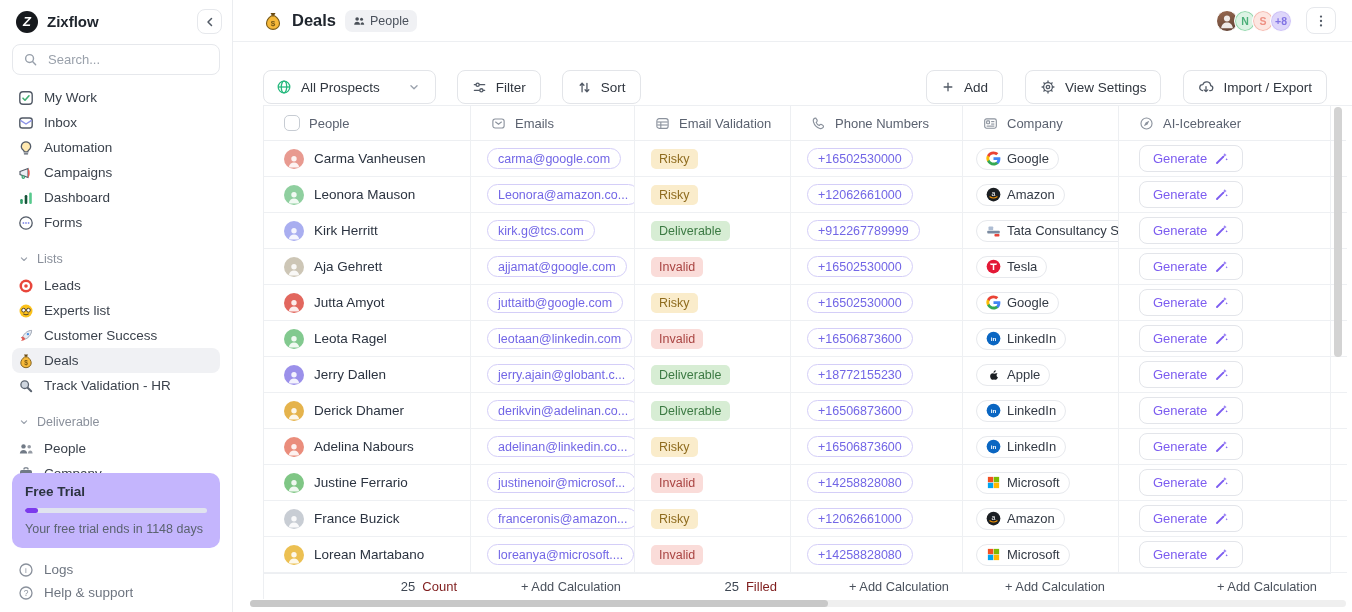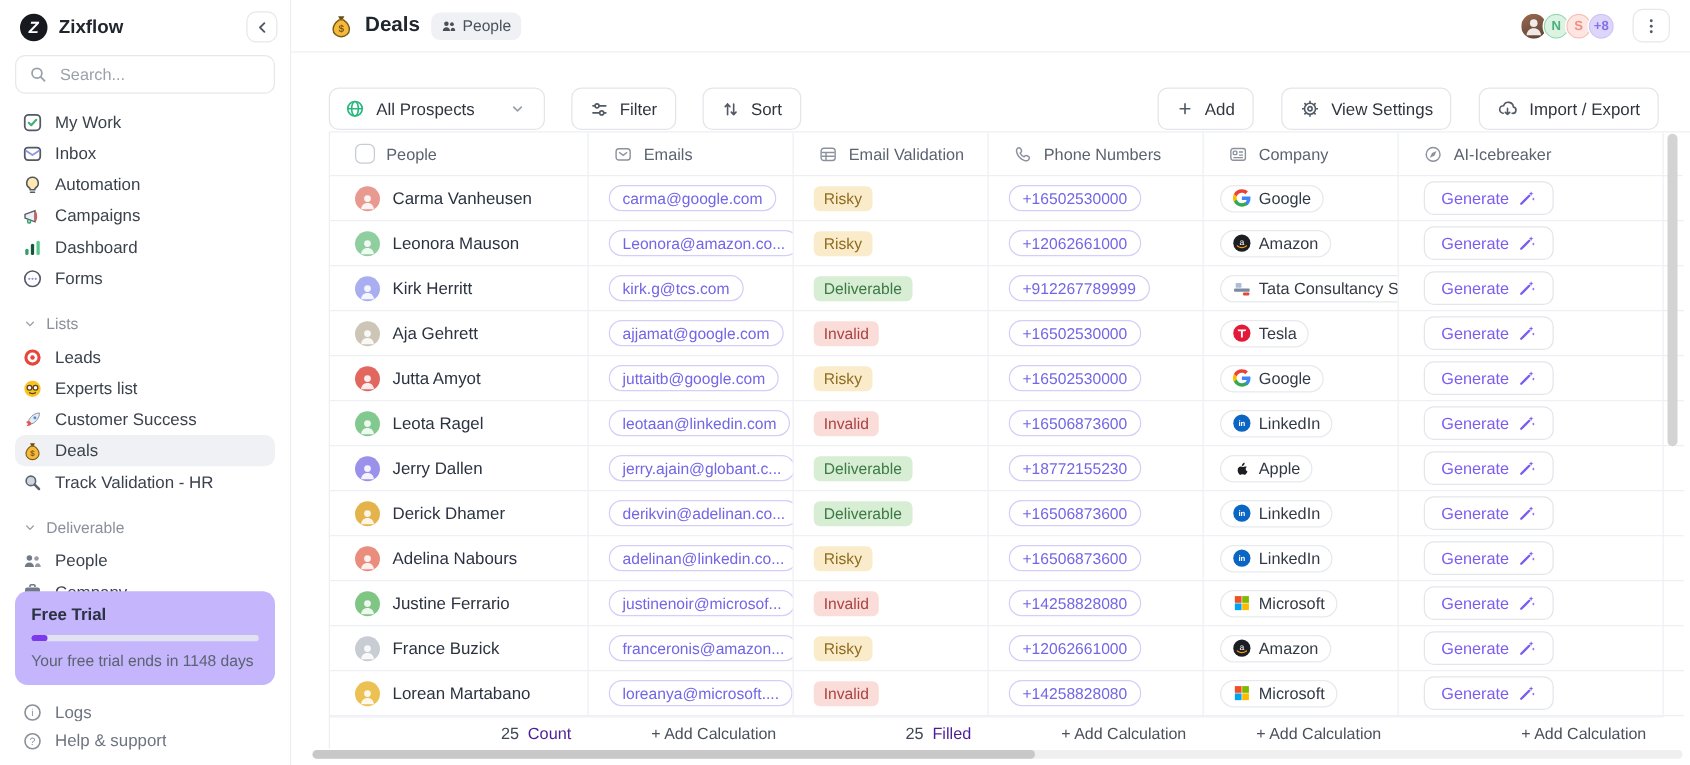--- a/index.html
+++ b/index.html
@@ -72,21 +72,21 @@
   .vbadge{display:inline-flex;align-items:center;height:20px;padding:0 8px;border-radius:5px;font-size:12.5px;white-space:nowrap;}
   .cpill{display:inline-flex;align-items:center;gap:6px;height:22px;padding:0 9px;border:1px solid #e7e9ed;border-radius:11px;
          font-size:13px;color:#333a45;background:#fff;white-space:nowrap;flex:none;}
   .cell.c-company{padding-left:13px;}
   .gen-btn{display:inline-flex;align-items:center;gap:7px;height:27px;padding:0 13px;border:1px solid #e3e5ea;border-radius:8px;
            background:#fff;font-size:13px;font-weight:500;color:#7c5cf0;font-family:inherit;cursor:pointer;}
   .cell.c-action{padding-left:20px;}
   .t-foot{height:26px;}
   .fcell{display:flex;align-items:center;justify-content:flex-end;gap:7px;padding-right:14px;border-top:1px solid #edeff2;font-size:13px;color:#3f4854;}
   .fcell .fnum{color:#3f4854;}
-  .fcell .flab{color:#4c1d95;}
+  .fcell .flab{color:#7f1d1d;}
   .fcell.addcalc{color:#4a515c;cursor:pointer;font-size:12.8px;}
 
   .hscroll{position:absolute;left:17px;right:6px;top:600px;height:7px;border-radius:4px;background:#efefef;}
   .hthumb{position:absolute;left:0;top:0;height:7px;width:578px;border-radius:4px;background:#c8c8c8;cursor:pointer;}
   .vscroll{position:absolute;right:10px;top:107px;width:8px;height:250px;border-radius:4px;background:#d3d3d3;cursor:pointer;}
 </style>
 </head>
 <body>
 
 <div class="app">

